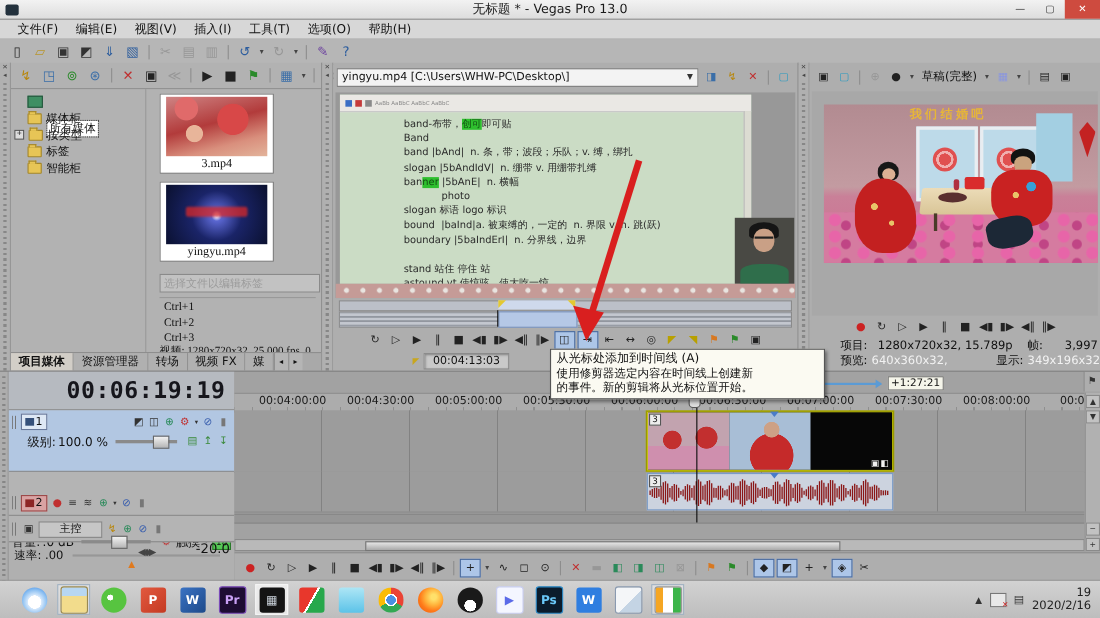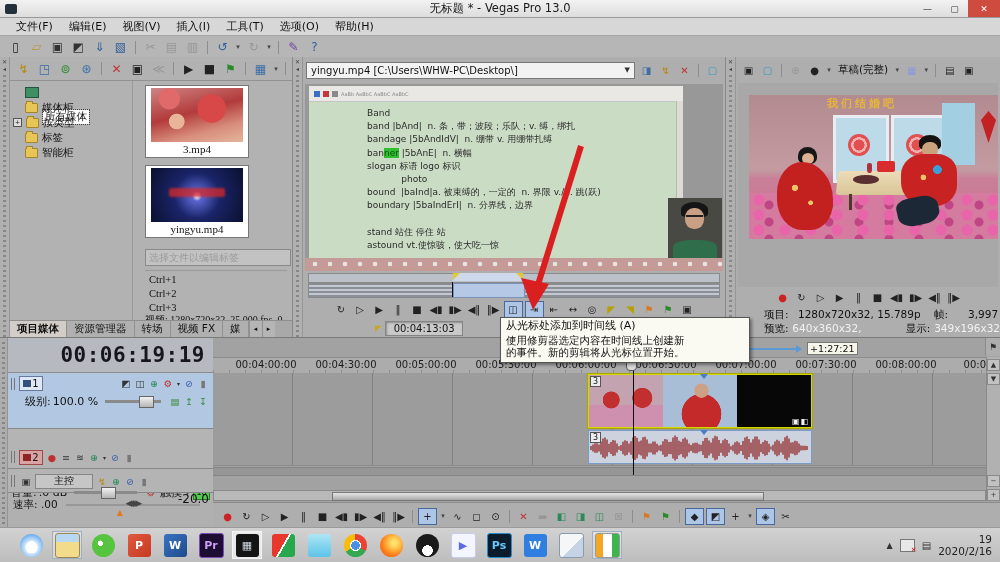--- a/index.html
+++ b/index.html
@@ -360,26 +360,27 @@
     </div>
     <div class="trim-video">
       <div class="doc">
         <div class="word-bar">
           <i style="background:#3a6ec4"></i>
           <i style="background:#c43a3a"></i>
           <i style="background:#8a8a8a"></i>
           <span>AaBb AaBbC AaBbC AaBbC</span>
         </div>
         <div class="doc-lines" id="doc-lines">
+            <div class="doc-line"><span>band-布带，</span><span class="hl">创可</span><span>即可贴</span></div>
             <div class="doc-line"><span>Band</span></div>
             <div class="doc-line"><span>band |bAnd|  n. 条，带；波段；乐队；v. 缚，绑扎</span></div>
-            <div class="doc-line"><span>bandage |5bAndIdV|  n. 绷带 v. 用绷带扎缚</span></div>
+            <div class="doc-line"><span>slogan |5bAndIdV|  n. 绷带 v. 用绷带扎缚</span></div>
             <div class="doc-line"><span>ban</span><span class="hl">ner</span><span> |5bAnE|  n. 横幅</span></div>
+            <div class="doc-line"><span>            photo</span></div>
             <div class="doc-line"><span>slogan 标语 logo 标识</span></div>
-            <div class="doc-line"><span>            photo</span></div>
             <div class="doc-line"><span>bound  |baInd|a. 被束缚的，一定的  n. 界限 v./n. 跳(跃)</span></div>
             <div class="doc-line"><span>boundary |5baIndErI|  n. 分界线，边界</span></div>
             <div class="doc-line"><span> </span></div>
             <div class="doc-line"><span>stand 站住 停住 站</span></div>
             <div class="doc-line"><span>astound vt.使惊骇，使大吃一惊</span></div>
           </div>
         <div class="doc-scroll"></div>
       </div>
       <div class="webcam">
         <div class="wc-hair"></div>

